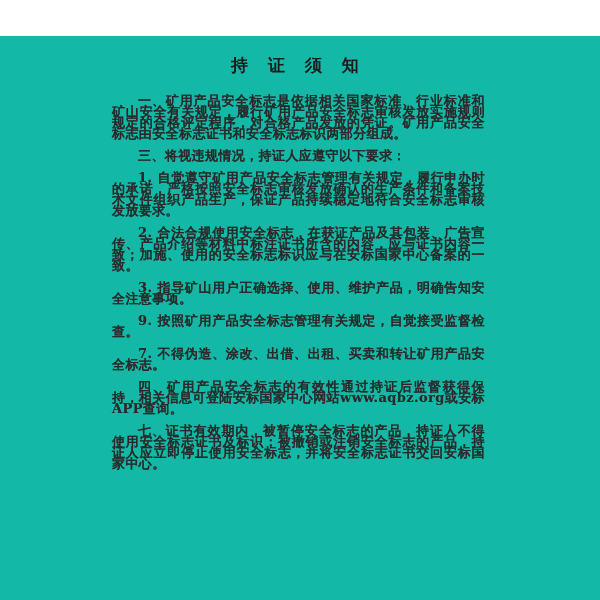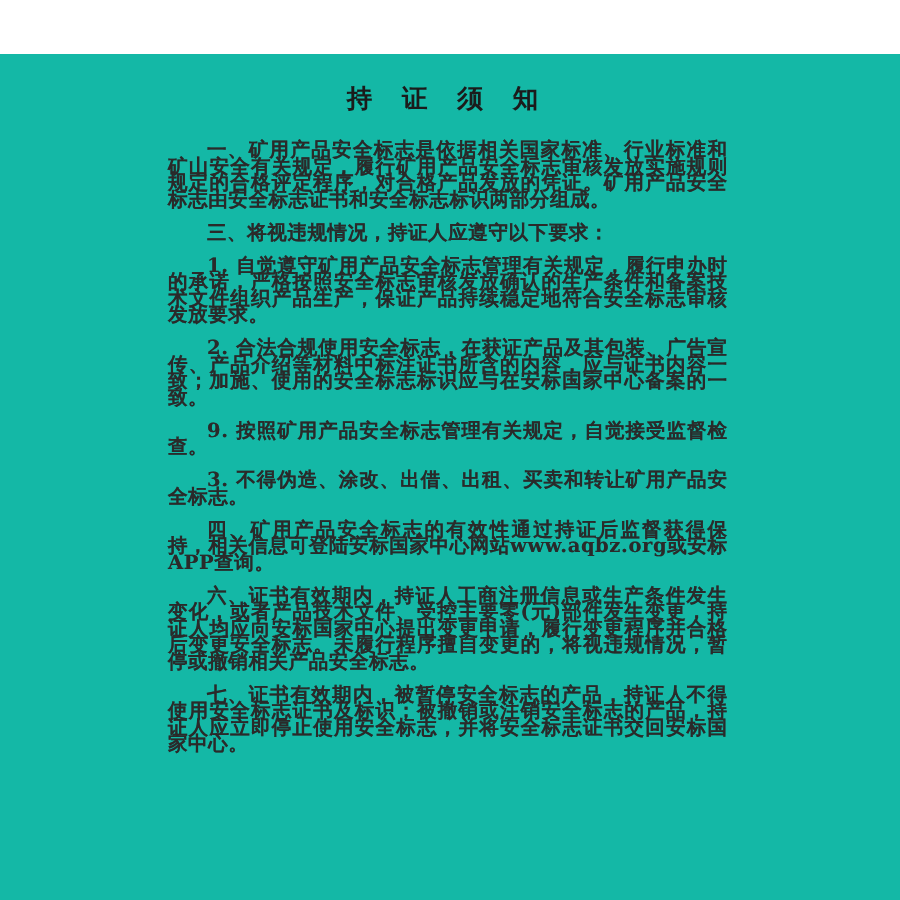--- a/index.html
+++ b/index.html
@@ -49,19 +49,19 @@
 <body>
 
 <div class="page">
   <div class="doc-title">持 证 须 知</div>
   <div class="doc-body">
 
   <p class="para">一、矿用产品安全标志是依据相关国家标准、行业标准和矿山安全有关规定，履行矿用产品安全标志审核发放实施规则规定的合格评定程序，对合格产品发放的凭证。矿用产品安全标志由安全标志证书和安全标志标识两部分组成。</p>
       <p class="para">三、将视违规情况，持证人应遵守以下要求：</p>
       <p class="para">1. 自觉遵守矿用产品安全标志管理有关规定，履行申办时的承诺，严格按照安全标志审核发放确认的生产条件和备案技术文件组织产品生产，保证产品持续稳定地符合安全标志审核发放要求。</p>
       <p class="para">2. 合法合规使用安全标志，在获证产品及其包装、广告宣传、产品介绍等材料中标注证书所含的内容，应与证书内容一致；加施、使用的安全标志标识应与在安标国家中心备案的一致。</p>
+      <p class="para">3. 指导矿山用户正确选择、使用、维护产品，明确告知安全注意事项。</p>
       <p class="para">9. 按照矿用产品安全标志管理有关规定，自觉接受监督检查。</p>
-      <p class="para">3. 不得伪造、涂改、出借、出租、买卖和转让矿用产品安全标志。</p>
+      <p class="para">7. 不得伪造、涂改、出借、出租、买卖和转让矿用产品安全标志。</p>
       <p class="para">四、矿用产品安全标志的有效性通过持证后监督获得保持，相关信息可登陆安标国家中心网站www.aqbz.org或安标APP查询。</p>
-      <p class="para">六、证书有效期内，持证人工商注册信息或生产条件发生变化，或者产品技术文件、受控主要零(元)部件发生变更，持证人均应向安标国家中心提出变更申请，履行变更程序并合格后变更安全标志。未履行程序擅自变更的，将视违规情况，暂停或撤销相关产品安全标志。</p>
       <p class="para">七、证书有效期内，被暂停安全标志的产品，持证人不得使用安全标志证书及标识；被撤销或注销安全标志的产品，持证人应立即停止使用安全标志，并将安全标志证书交回安标国家中心。</p>
     </div>
 </div>
 
 </body></html>

